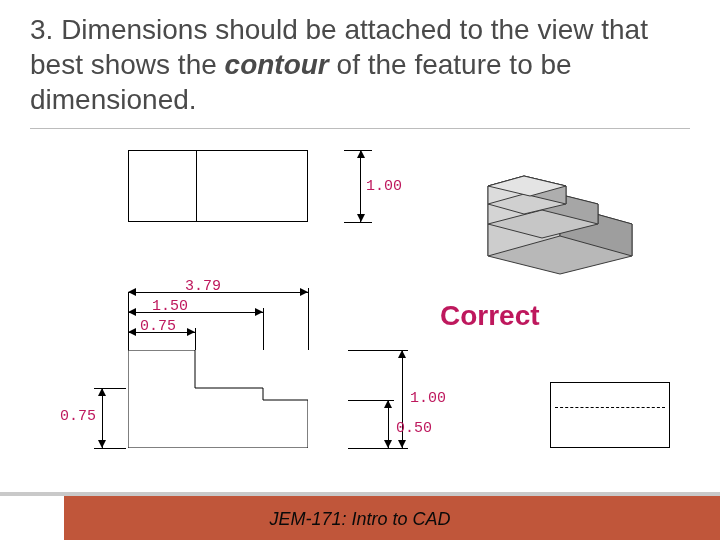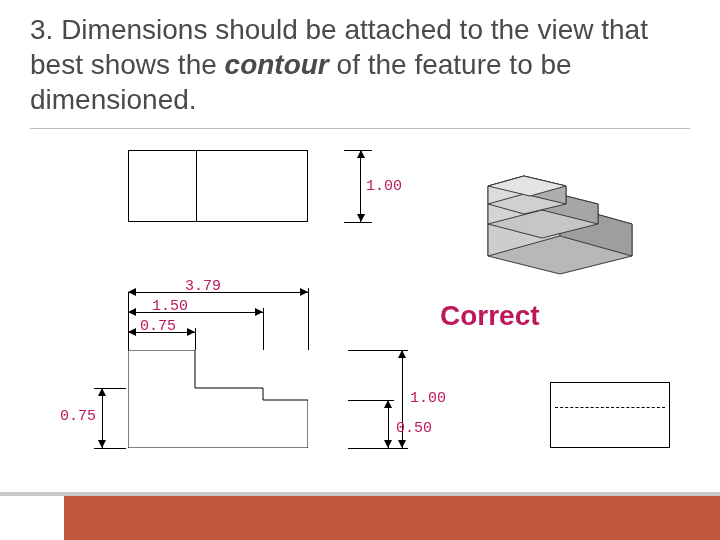--- a/index.html
+++ b/index.html
@@ -292,13 +292,14 @@
     <div class="right-view">
       <div class="dashline"></div>
     </div>
 
     <div class="correct-label">Correct</div>
   </div>
 
   <div class="footer-bar">
     <div class="orange"></div>
   </div>
+  <div class="footer-text">JEM-171: Intro to CAD</div>
 </div>
 
 </body></html>

